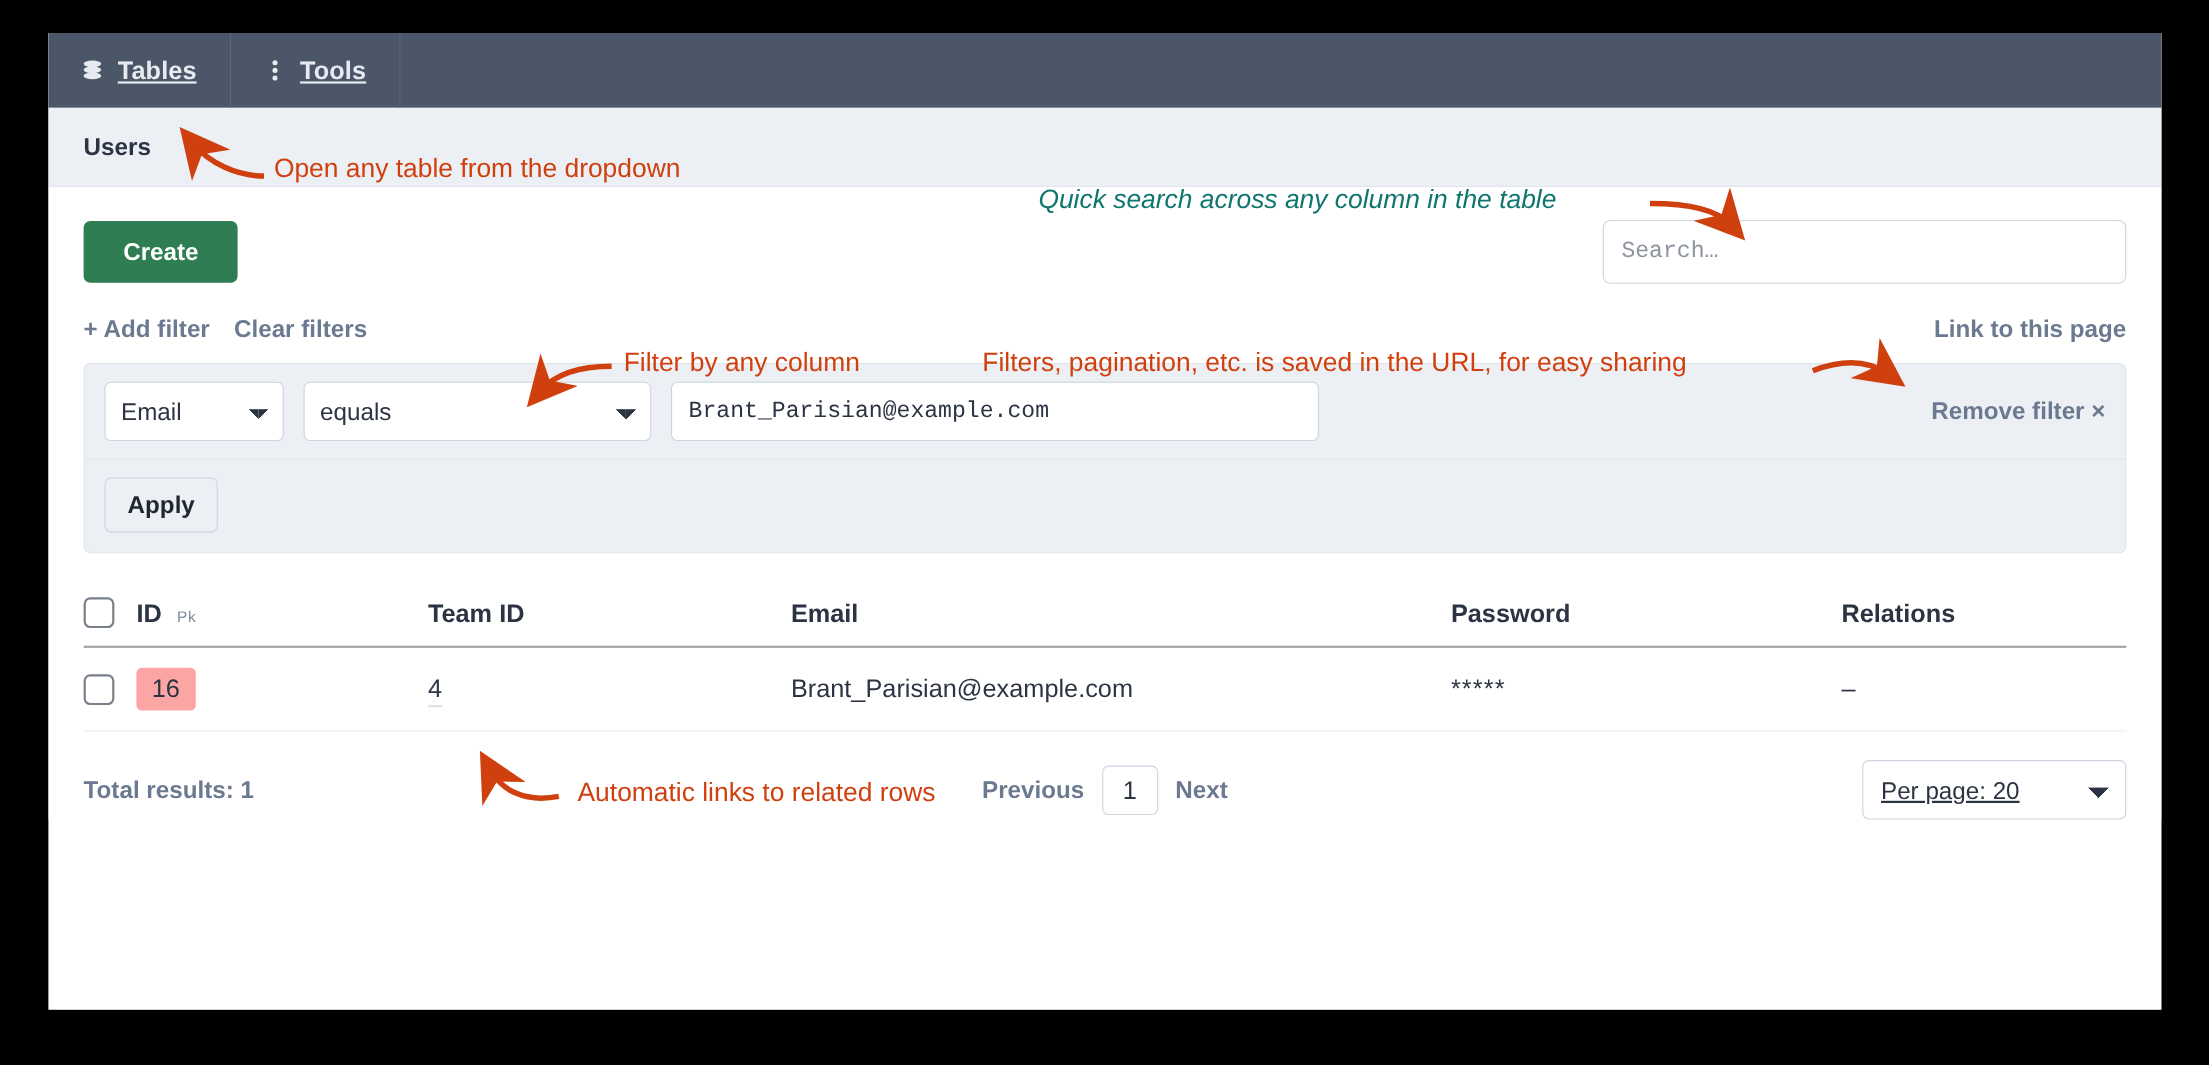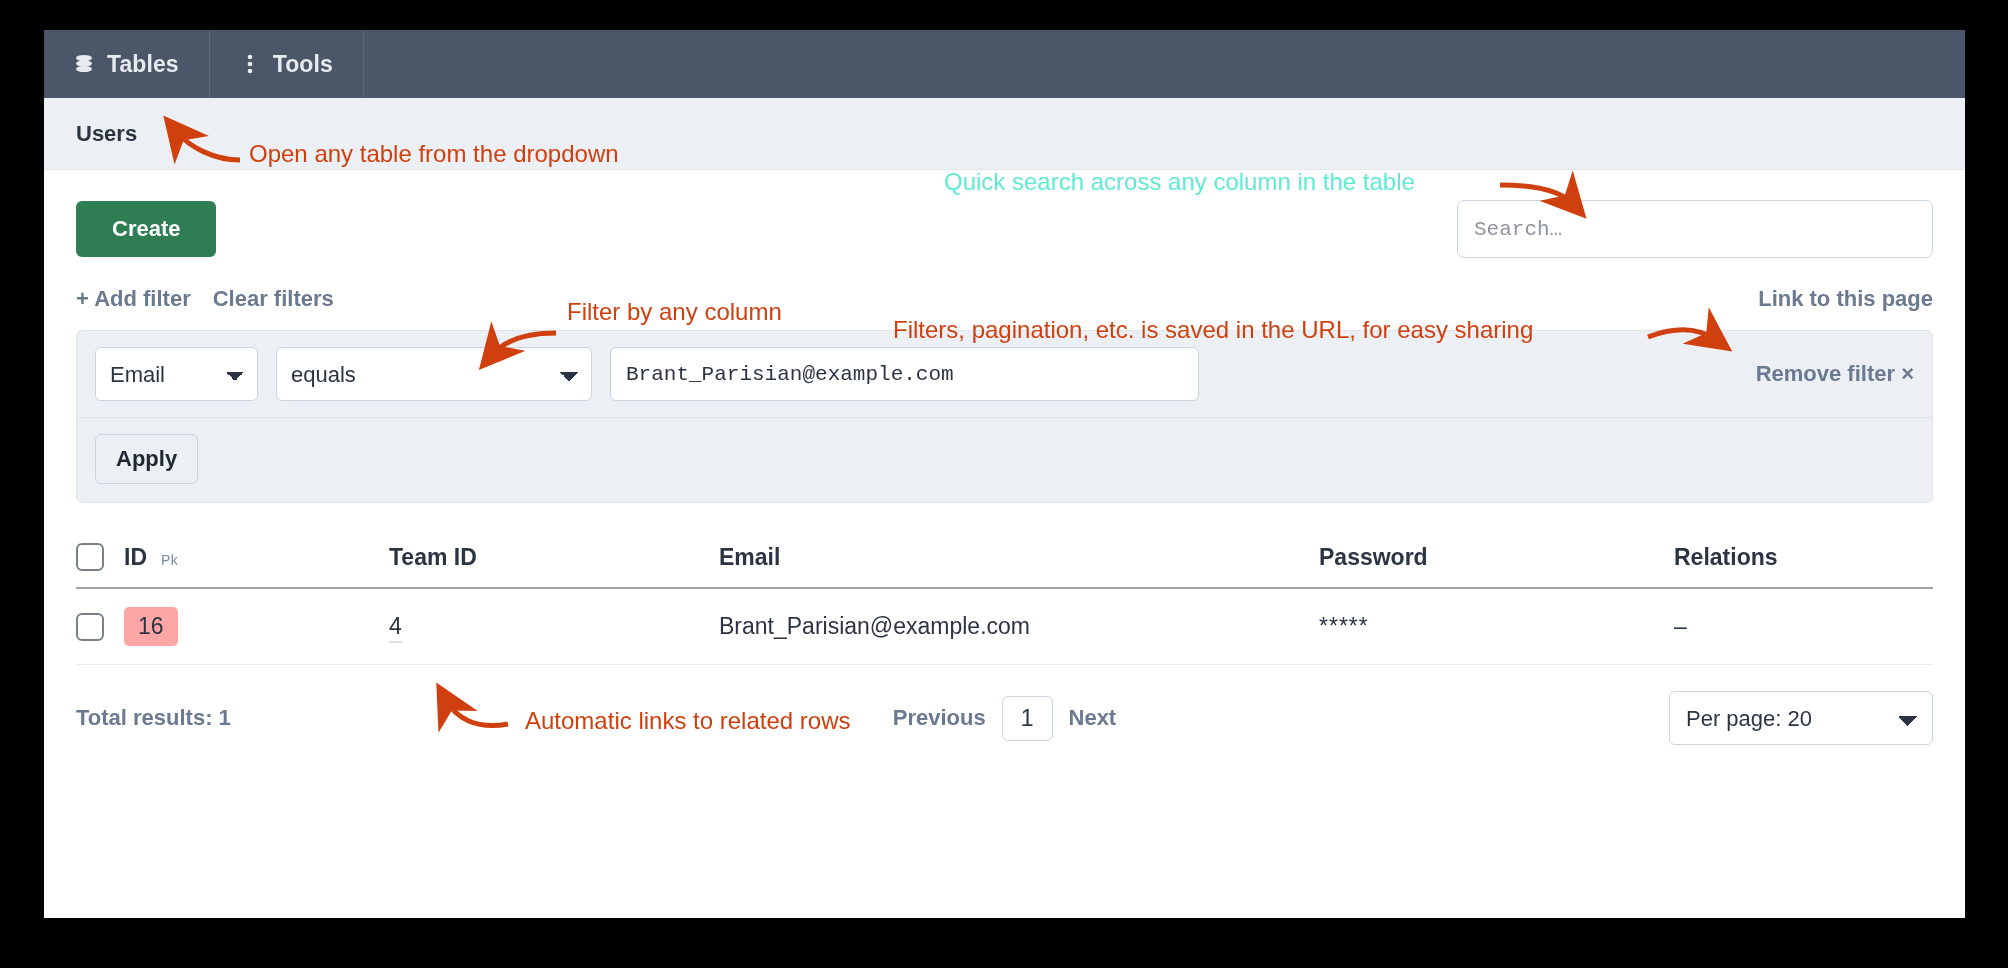--- a/index.html
+++ b/index.html
@@ -30,20 +30,21 @@
   }
   .nav-item {
     display: flex; align-items: center; gap: 13px;
     padding: 0 30px;
     color: #e7ebf0;
     font-size: 23px;
     font-weight: 700;
     border-right: 1px solid #5a667a;
     cursor: pointer;
     white-space: nowrap;
+    text-decoration: underline;
   }
   .nav-item .label { letter-spacing: .1px; }
   .nav-icon { display: flex; align-items: center; justify-content: center; width: 20px; height: 22px; }
 
   
   #page-header {
     height: 72px;
     background: #eceff3;
     display: flex; align-items: center;
     padding: 0 32px;
@@ -220,36 +221,37 @@
     border: 1px solid #ccd4e0;
     border-radius: 6px;
     background: #fff;
     font-size: 23px;
     color: #2c3444;
     padding: 8px 18px;
     cursor: pointer;
   }
   #per-page-select {
     margin-left: auto;
-    width: 264px; height: 54px;
+    width: 240px; height: 54px;
     border: 1px solid #ccd4e0;
     border-radius: 6px;
     background: #fff;
     font-size: 22px;
     color: #2c3444;
     font-family: inherit;
     padding: 0 14px 0 16px;
     cursor: pointer; outline: none;
     -webkit-appearance: none; appearance: none;
     background-image:
       linear-gradient(45deg, transparent 50%, #2c3444 50%),
       linear-gradient(135deg, #2c3444 50%, transparent 50%);
     background-position: calc(100% - 24px) 24px, calc(100% - 15px) 24px;
     background-size: 10px 10px, 10px 10px;
     background-repeat: no-repeat;
+    text-decoration: underline;
   }
 
   
   .anno {
     position: absolute;
     color: #d0400f;
     font-size: 24px;
     font-weight: 400;
     white-space: nowrap;
     pointer-events: none;
@@ -385,18 +387,18 @@
     <path d="M 1500,185 C 1540,185 1562,192 1573,204" stroke="#d0400f" stroke-width="5" fill="none" marker-end="url(#ah)"></path>
 
     <path d="M 556,333 C 528,333 505,340 492,355" stroke="#d0400f" stroke-width="5" fill="none" marker-end="url(#ah)"></path>
 
     <path d="M 1648,337 C 1680,325 1702,330 1716,340" stroke="#d0400f" stroke-width="5" fill="none" marker-end="url(#ah)"></path>
 
     <path d="M 508,724 C 476,730 456,718 446,700" stroke="#d0400f" stroke-width="5" fill="none" marker-end="url(#ah)"></path>
   </svg>
 
   <div class="anno" style="left: 249px; top: 140px; color: rgb(208, 64, 15);">Open any table from the dropdown</div>
-  <div class="anno" style="left: 944px; top: 168px; color: #5eead4;">Quick search across any column in the table</div>
-  <div class="anno" style="left: 567px; top: 298px; color: rgb(208, 64, 15);">Filter by any column</div>
+  <div class="anno" style="left: 944px; top: 168px; color: #0f766e; font-style: italic;">Quick search across any column in the table</div>
+  <div class="anno" style="left: 567px; top: 316px; color: rgb(208, 64, 15);">Filter by any column</div>
   <div class="anno" style="left: 893px; top: 316px; color: rgb(208, 64, 15);">Filters, pagination, etc. is saved in the URL, for easy sharing</div>
   <div class="anno" style="left: 525px; top: 707px; color: rgb(208, 64, 15);">Automatic links to related rows</div>
 
 </div>
 
 </body></html>

